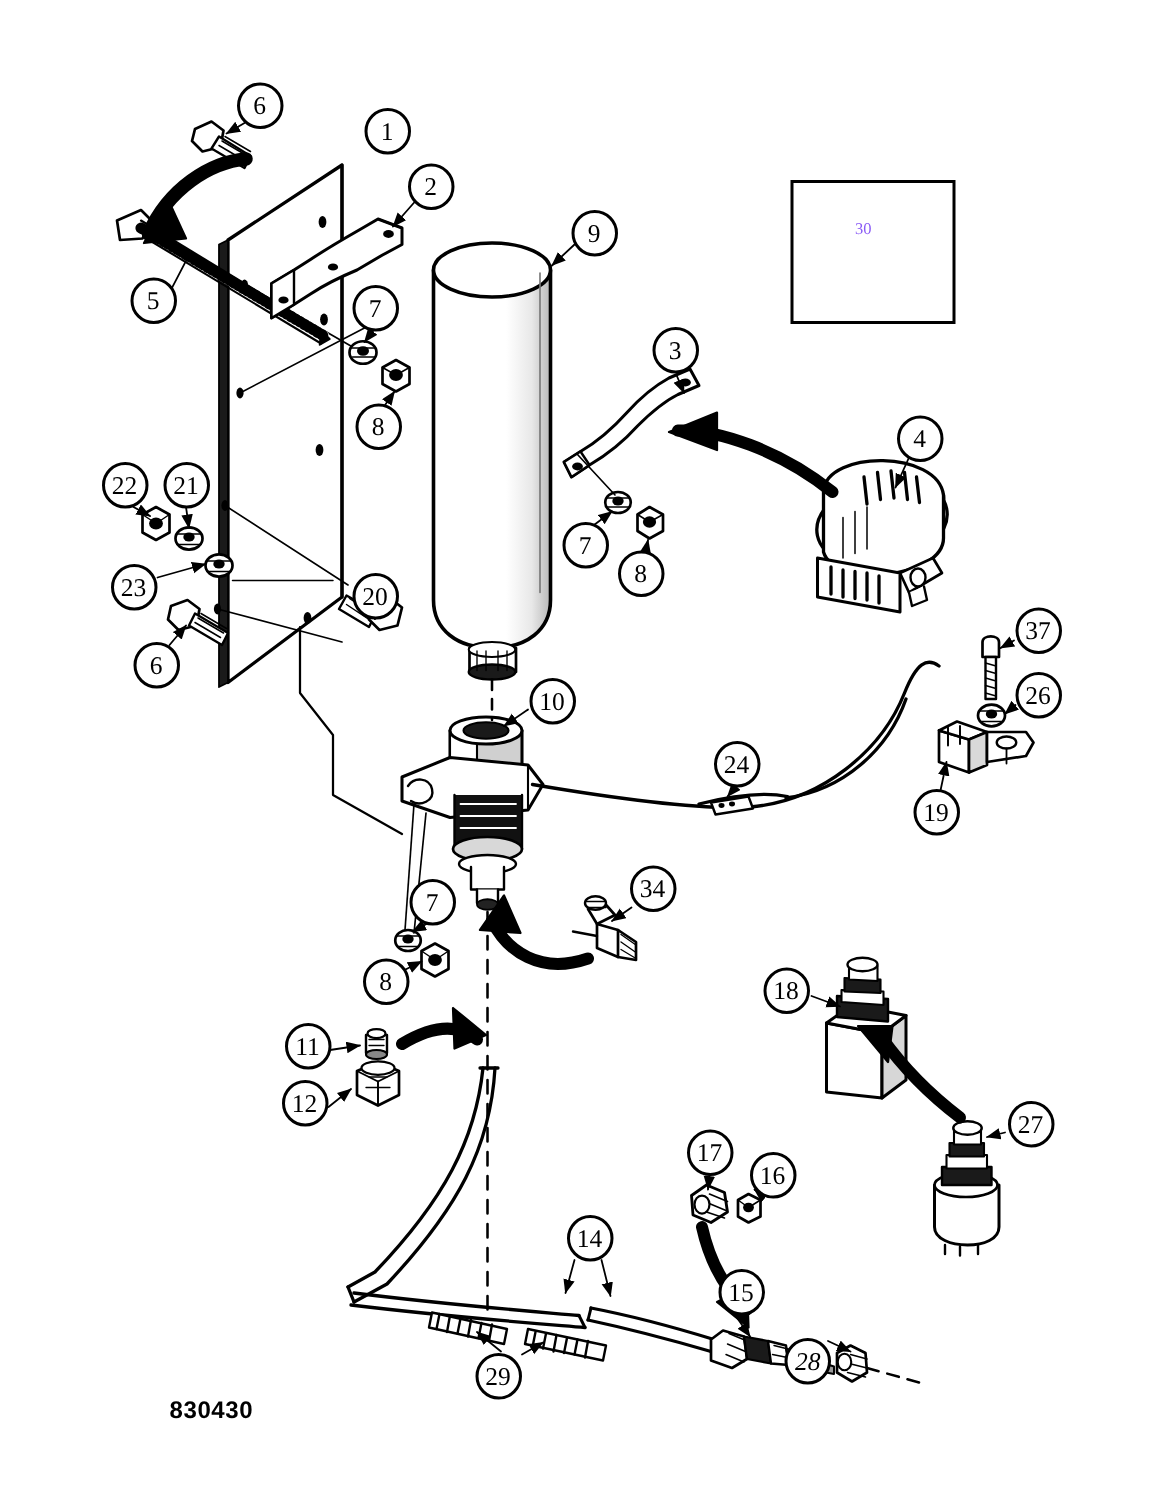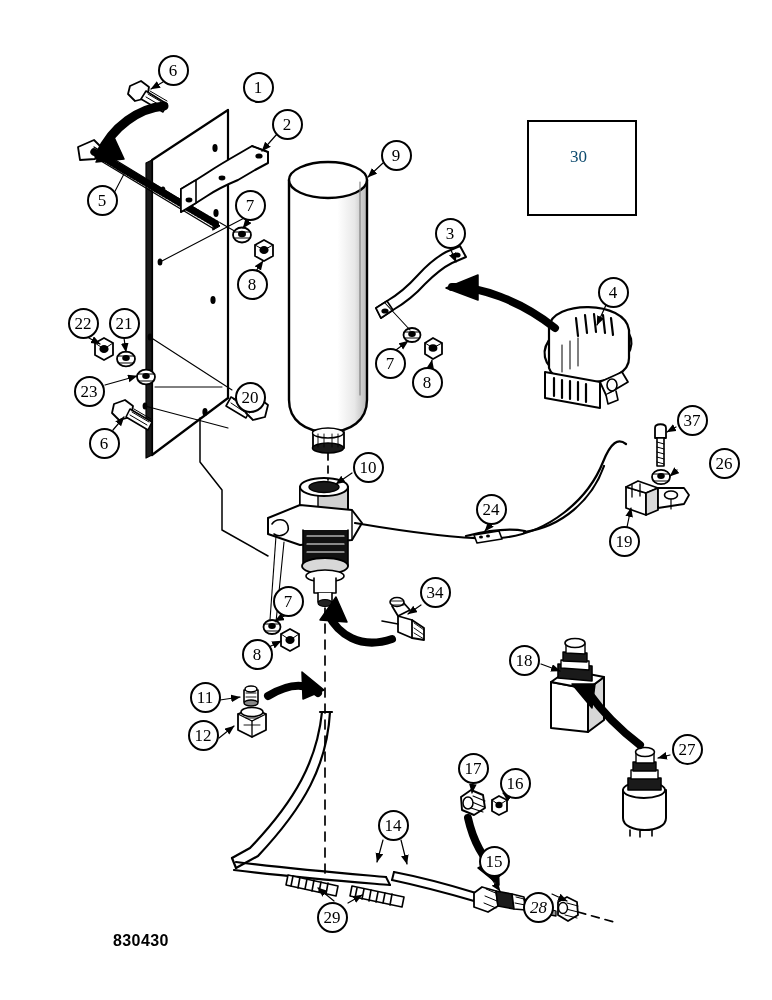--- a/index.html
+++ b/index.html
@@ -28,22 +28,22 @@
   .c-md{width:31px;height:31px;font-size:17px;}
   .inset-box{
     position:absolute;
     border:2px solid #000;
     background:#fff;
     box-sizing:border-box;
     z-index:20;
   }
   .inset-label{
     position:absolute;
-    font-size:17px;
-    color:#0c4a6e;
+    font-size:11px;
+    color:#8b5cf6;
     z-index:30;
     font-family:"Liberation Serif", serif;
   }
   .fig-no{
     position:absolute;
     left:113px;top:932px;
     font-family:"Liberation Sans", sans-serif;
     font-size:16px;font-weight:bold;
     letter-spacing:0.4px;
     color:#000;
@@ -478,21 +478,21 @@
       <div class="callout c-md" style="left: 499.5px; top: 767.5px;">16</div>
       <div class="callout c-md" style="left: 457.5px; top: 752.5px;">17</div>
       <div class="callout c-md" style="left: 508.5px; top: 644.5px;">18</div>
       <div class="callout c-md" style="left: 608.5px; top: 525.5px;">19</div>
       <div class="callout c-md" style="left: 234.5px; top: 381.5px;">20</div>
       <div class="callout c-md" style="left: 108.5px; top: 307.5px;">21</div>
       <div class="callout c-md" style="left: 67.5px; top: 307.5px;">22</div>
       <div class="callout c-md" style="left: 73.5px; top: 376px; text-align: center;">23</div>
       <div class="callout c-md" style="left: 475.5px; top: 493.5px;">24</div>
       <div class="callout c-md" style="left: 676.5px; top: 404.5px;">37</div>
-      <div class="callout c-md" style="left: 676.5px; top: 447.5px; margin-left: 32px;">26</div>
+      <div class="callout c-md" style="left: 676.5px; top: 447.5px;">26</div>
       <div class="callout c-md" style="left: 671.5px; top: 733.5px;">27</div>
       <div class="callout c-md" style="left: 523px; top: 891.5px; font-style: italic;">28</div>
       <div class="callout c-md" style="left: 316.5px; top: 901.5px;">29</div>
       <div class="callout c-md" style="left: 419.5px; top: 576.5px;">34</div>
       <div class="callout c-md" style="left: 88.5px; top: 427.5px;">6</div>
       <div class="callout c-md" style="left: 374.5px; top: 347.5px;">7</div>
       <div class="callout c-md" style="left: 411.5px; top: 366.5px;">8</div>
       <div class="callout c-md" style="left: 272.5px; top: 585.5px;">7</div>
       <div class="callout c-md" style="left: 241.5px; top: 638.5px;">8</div>
     </div>

